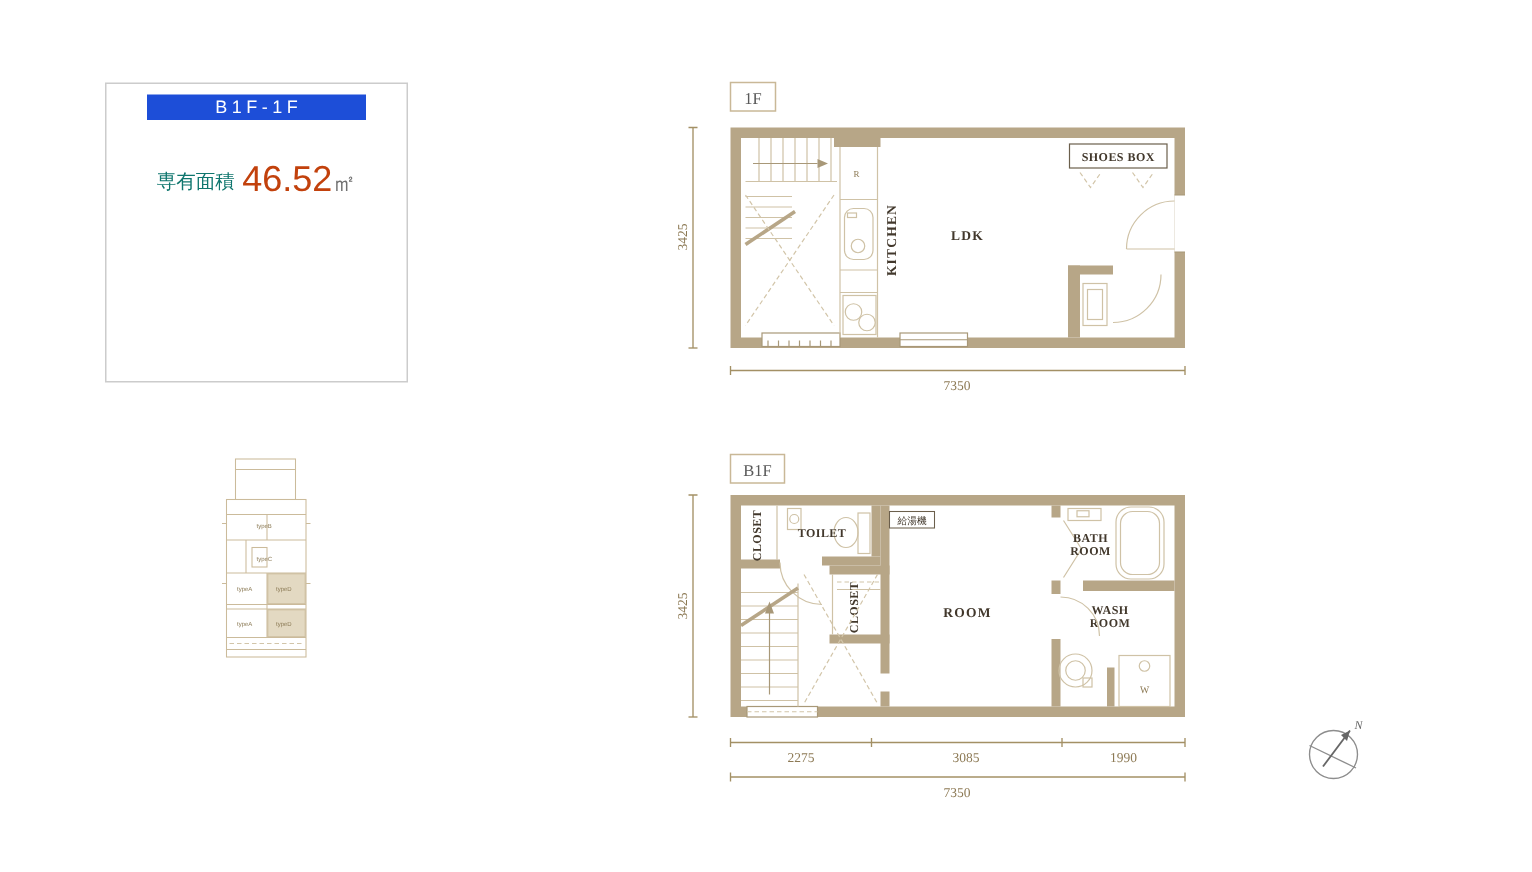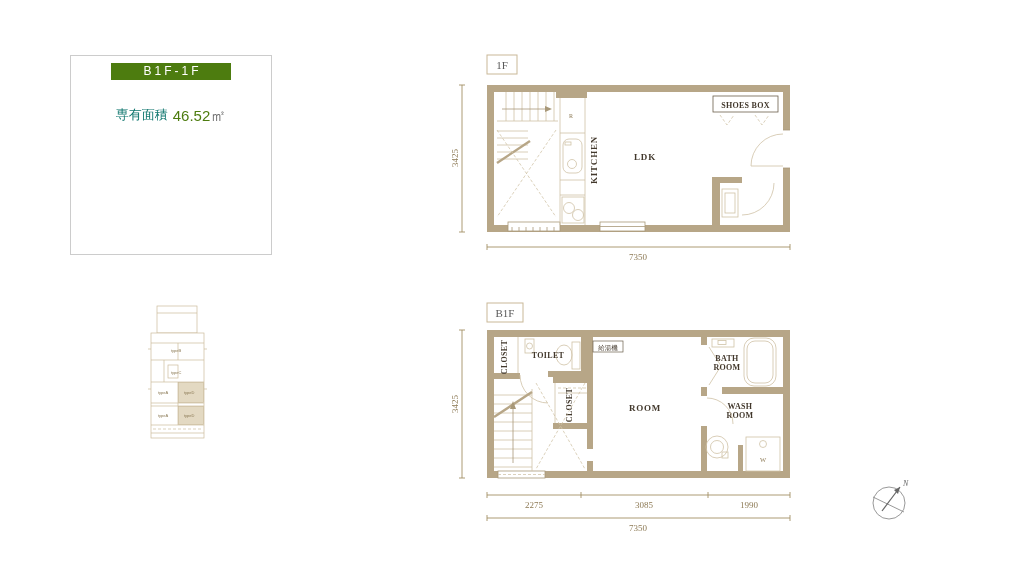--- a/index.html
+++ b/index.html
@@ -2,25 +2,25 @@
 <html><head>
 <meta charset="utf-8">
 <style>
   html,body{margin:0;padding:0;background:#ffffff;}
   .page{position:relative;width:1021px;height:581px;background:#ffffff;overflow:hidden;
         font-family:"Liberation Sans",sans-serif;}
   
   .card{position:absolute;left:70px;top:55px;width:200px;height:198px;background:#fff;
         border:1px solid #cccccc;text-align:center;}
   .type-name{margin-top:52px;font-size:23px;color:#858585;letter-spacing:7px;text-indent:7px;}
-  .badge{margin:7px auto 0;width:120px;height:17px;line-height:17px;background:#4d7c0f;
+  .badge{margin:7px auto 0;width:146px;height:17px;line-height:17px;background:#1d4ed8;
          color:#ffffff;font-size:12px;letter-spacing:3px;text-indent:3px;}
   .area{margin-top:26px;color:#555;}
   .area-label{font-size:13px;color:#0f766e;vertical-align:2px;}
-  .area-num{font-size:15px;color:#4d7c0f;margin-left:5px;}
+  .area-num{font-size:24px;color:#c2410c;margin-left:5px;}
   .area-unit{font-size:16px;color:#6f6f6f;}
   
   .abs{position:absolute;}
   svg text{font-family:"Liberation Serif",serif;}
   .w{fill:#b7a687;}
   .hl{fill:#e3d9c2;}
   .fl{fill:#ffffff;}
   .ln{stroke:#a89878;stroke-width:0.8;fill:none;}
   .lnf{stroke:#a89878;stroke-width:0.8;fill:#ffffff;}
   .lnt{stroke:#cfc2a6;stroke-width:0.8;fill:none;}

